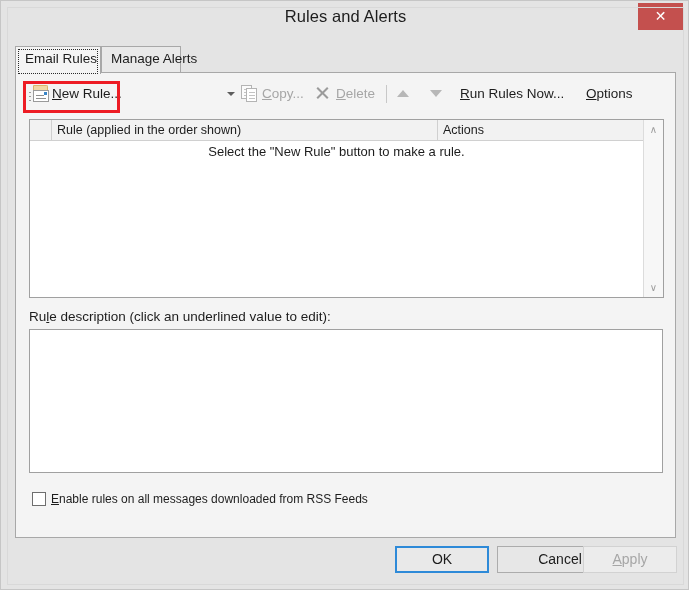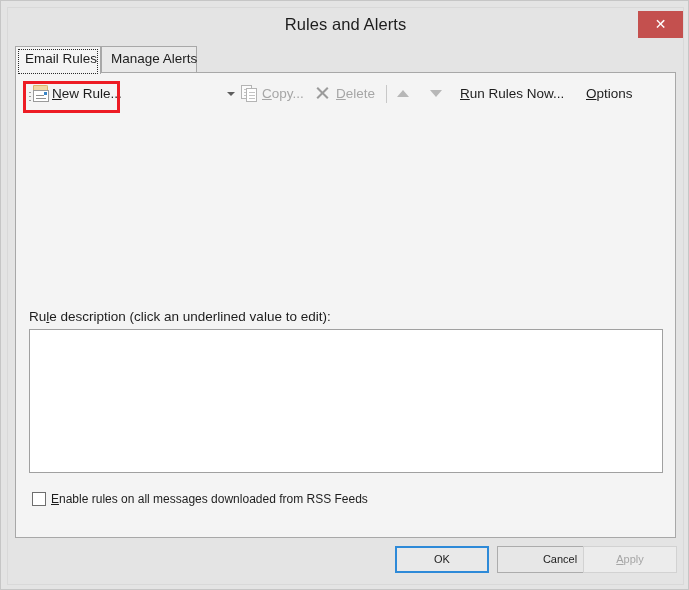--- a/index.html
+++ b/index.html
@@ -32,21 +32,21 @@
     width: 677px; height: 578px;
     border: 1px solid #d9d9d9;
     box-sizing: border-box;
     pointer-events: none;
   }
 
   
   .titlebar {
     position: absolute;
     left: 0; top: 0;
-    width: 689px; height: 34px; margin-top: 8px;
+    width: 689px; height: 34px;
   }
   .title-text {
     position: absolute;
     left: 0; top: 6px;
     width: 689px;
     text-align: center;
     font-size: 16.5px;
     color: #1d1d1d;
     letter-spacing: 0.1px;
   }
@@ -96,21 +96,21 @@
     z-index: 3;
     height: 28px;
   }
   .tab.active .tab-focus {
     position: absolute;
     left: 2px; top: 2px; right: 2px; bottom: 0;
     border: 1px dotted #2a2a2a;
     pointer-events: none;
   }
   #tab-email { left: 0; width: 86px; }
-  #tab-manage { left: 86px; width: 96px; }
+  #tab-manage { left: 86px; width: 80px; }
 
   
   .tabpage {
     position: absolute;
     left: 14px; top: 71px;
     width: 661px; height: 466px;
     background: #f4f4f4;
     border: 1px solid #a8a8a8;
     box-sizing: border-box;
   }
@@ -363,21 +363,21 @@
   .cb-text u { text-decoration: underline; }
 
   
   .btn {
     position: absolute;
     top: 545px;
     width: 94px; height: 27px;
     background: #e7e7e7;
     border: 1px solid #acacac;
     box-sizing: border-box;
-    font-size: 11px;
+    font-size: 14px;
     color: #1d1d1d;
     line-height: 25px;
     text-align: center;
     cursor: default;
     font-family: "Liberation Sans", sans-serif;
     padding: 0;
   }
   #btn-ok {
     left: 394px;
     border: 2px solid #2e8ad8;
@@ -470,20 +470,32 @@
 
       <div class="tb-item" style="left:444px;">
         <span class="tb-label"><u>R</u><span>un Rules Now...</span></span>
       </div>
 
       <div class="tb-item" style="left:570px;">
         <span class="tb-label"><u>O</u><span>ptions</span></span>
       </div>
     </div>
 
+    <div class="listbox">
+      <div class="list-header">
+        <div class="hcell" id="hcol-blank"></div>
+        <div class="hcell" id="hcol-rule">Rule (applied in the order shown)</div>
+        <div class="hcell" id="hcol-actions">Actions</div>
+      </div>
+      <div class="list-empty-text">Select the "New Rule" button to make a rule.</div>
+      <div class="vscroll">
+        <div class="sb-arrow sb-up">∧</div>
+        <div class="sb-arrow sb-down">∨</div>
+      </div>
+    </div>
 
     <div class="desc-label"><span>Ru</span><u>l</u><span>e description (click an underlined value to edit):</span></div>
     <div class="descbox"></div>
 
     <div class="cb-row">
       <span class="cb-box"></span>
       <span class="cb-text"><u>E</u><span>nable rules on all messages downloaded from RSS Feeds</span></span>
     </div>
 
   </div>

